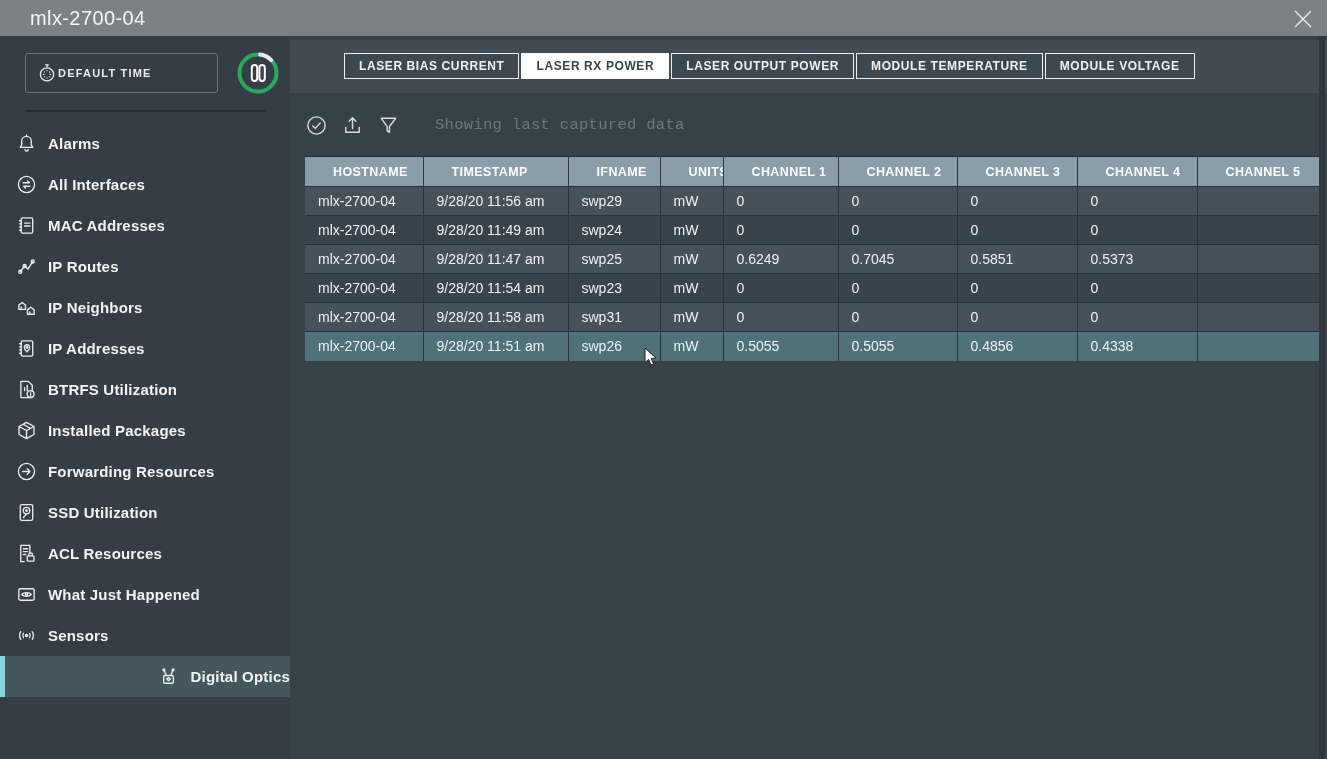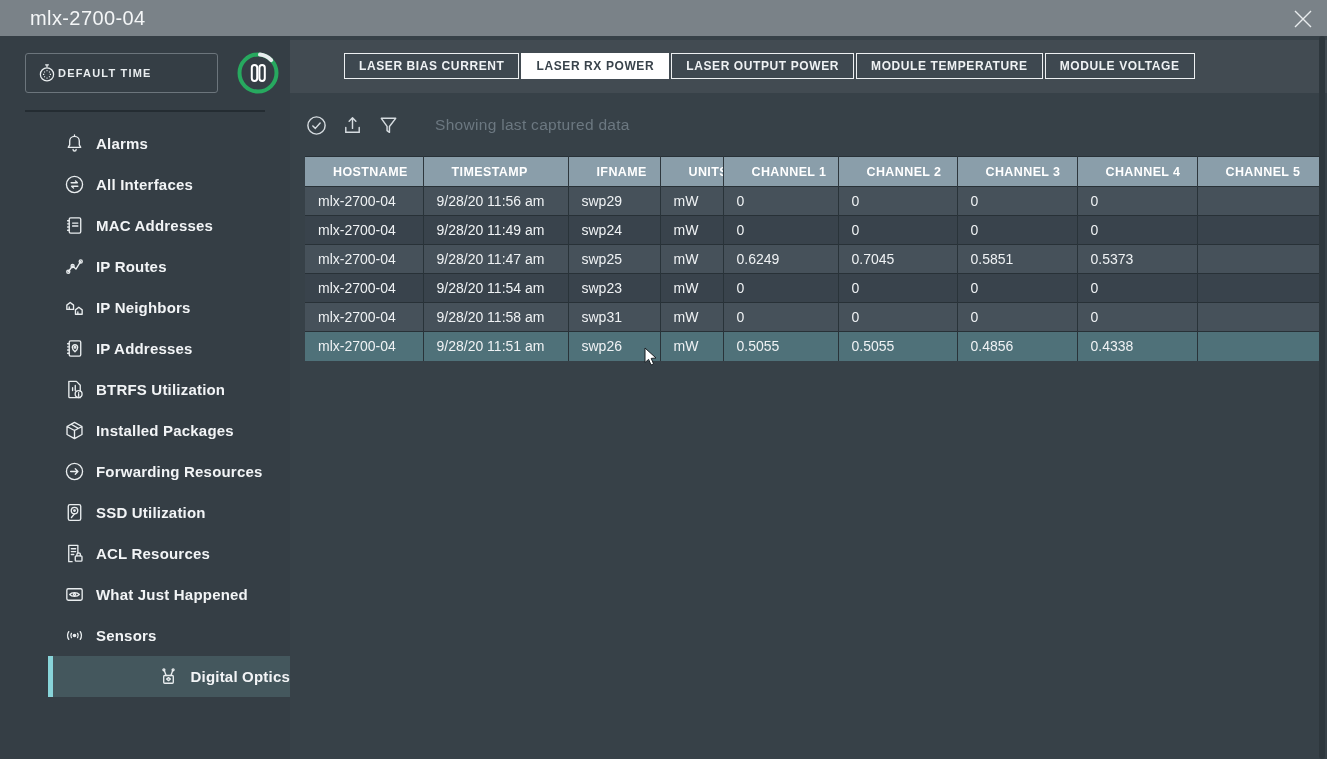--- a/index.html
+++ b/index.html
@@ -20,38 +20,38 @@
 
   .sidebar{position:absolute;left:0;top:36px;width:290px;height:723px;background:var(--sidebar);}
   .time-row{position:absolute;left:0;top:17px;width:290px;height:42px;}
   .time-picker{position:absolute;left:25px;top:0;width:193px;height:40px;border:1px solid #6C757C;border-radius:3px;
     display:flex;align-items:center;cursor:pointer;}
   .time-picker .tp-icon{margin-left:10px;display:flex;}
   .time-picker .tp-label{flex:1;font-size:11px;font-weight:700;letter-spacing:1.2px;color:#E9EDEF;padding-right:14px;}
   .pause-btn{position:absolute;left:237px;top:-1px;width:42px;height:42px;cursor:pointer;}
   .sidebar-divider{position:absolute;left:25px;top:74px;width:240px;height:2px;background:#242C32;}
 
-  .nav{position:absolute;left:0;top:87px;width:290px;padding-left:48px;}
+  .nav{position:absolute;left:0;top:87px;width:290px;}
   .nav-item{position:relative;height:41px;display:flex;align-items:center;cursor:pointer;color:var(--text);}
   .nav-item .nav-icon{width:24px;height:24px;margin-left:14px;display:flex;align-items:center;justify-content:center;flex:none;}
   .nav-item .nav-label{margin-left:10px;font-size:15px;font-weight:600;letter-spacing:.2px;white-space:nowrap;}
   .nav-item.selected{background:var(--nav_selected_bg);justify-content:flex-end;}
   .nav-item.selected::before{content:"";position:absolute;left:0;top:0;width:5px;height:100%;background:var(--nav_accent);}
 
   .main{position:absolute;left:290px;top:40px;width:1037px;height:526px;background:var(--content);}
   .tabband{position:absolute;left:0;top:0;width:1037px;height:53px;background:var(--tabband);}
   .tabs{position:absolute;left:54px;top:13px;display:flex;gap:2px;}
   .tab{height:26px;display:flex;align-items:center;padding:0 14px;border:1px solid #EDF0F2;background:var(--tab_inactive);
     color:#EFF2F4;font-size:12px;font-weight:700;letter-spacing:.6px;cursor:pointer;white-space:nowrap;}
   .tab.active{background:var(--tab_active_bg);color:var(--tab_active_text);border-color:var(--tab_active_bg);}
 
   .toolbar{position:absolute;left:0;top:66px;width:1037px;height:38px;display:flex;align-items:center;}
   .tool-icon{width:26px;height:26px;display:flex;align-items:center;justify-content:center;cursor:pointer;margin-left:10px;}
   .tool-icon:first-child{margin-left:13px;}
-  .toolbar .status{margin-left:34px;font-size:15.5px;color:var(--status_text);letter-spacing:.3px;}
+  .toolbar .status{margin-left:34px;font-size:15.5px;color:var(--status_text);letter-spacing:.3px;font-family:Liberation Mono, monospace;}
 
   .datatable{position:absolute;left:15px;top:116px;width:1015px;border-collapse:collapse;table-layout:fixed;}
   .datatable th{height:30px;background:var(--header_bg);color:#FFF;font-size:12.5px;font-weight:700;letter-spacing:.4px;
     text-align:left;padding:0 0 0 28px;border-left:1px solid rgba(0,0,0,0.15);cursor:pointer;white-space:nowrap;overflow:hidden;}
   .datatable th:first-child{border-left:none;}
   .datatable td{height:29px;color:#EFF2F4;font-size:14px;padding:0 0 0 13px;border-left:1px solid rgba(18,26,32,0.35);
     white-space:nowrap;overflow:hidden;}
   .datatable td:first-child{border-left:none;}
   .datatable tr{border-top:1px solid rgba(22,30,36,0.45);}
   .datatable tbody tr:nth-child(odd) td{background:var(--row_light);}

